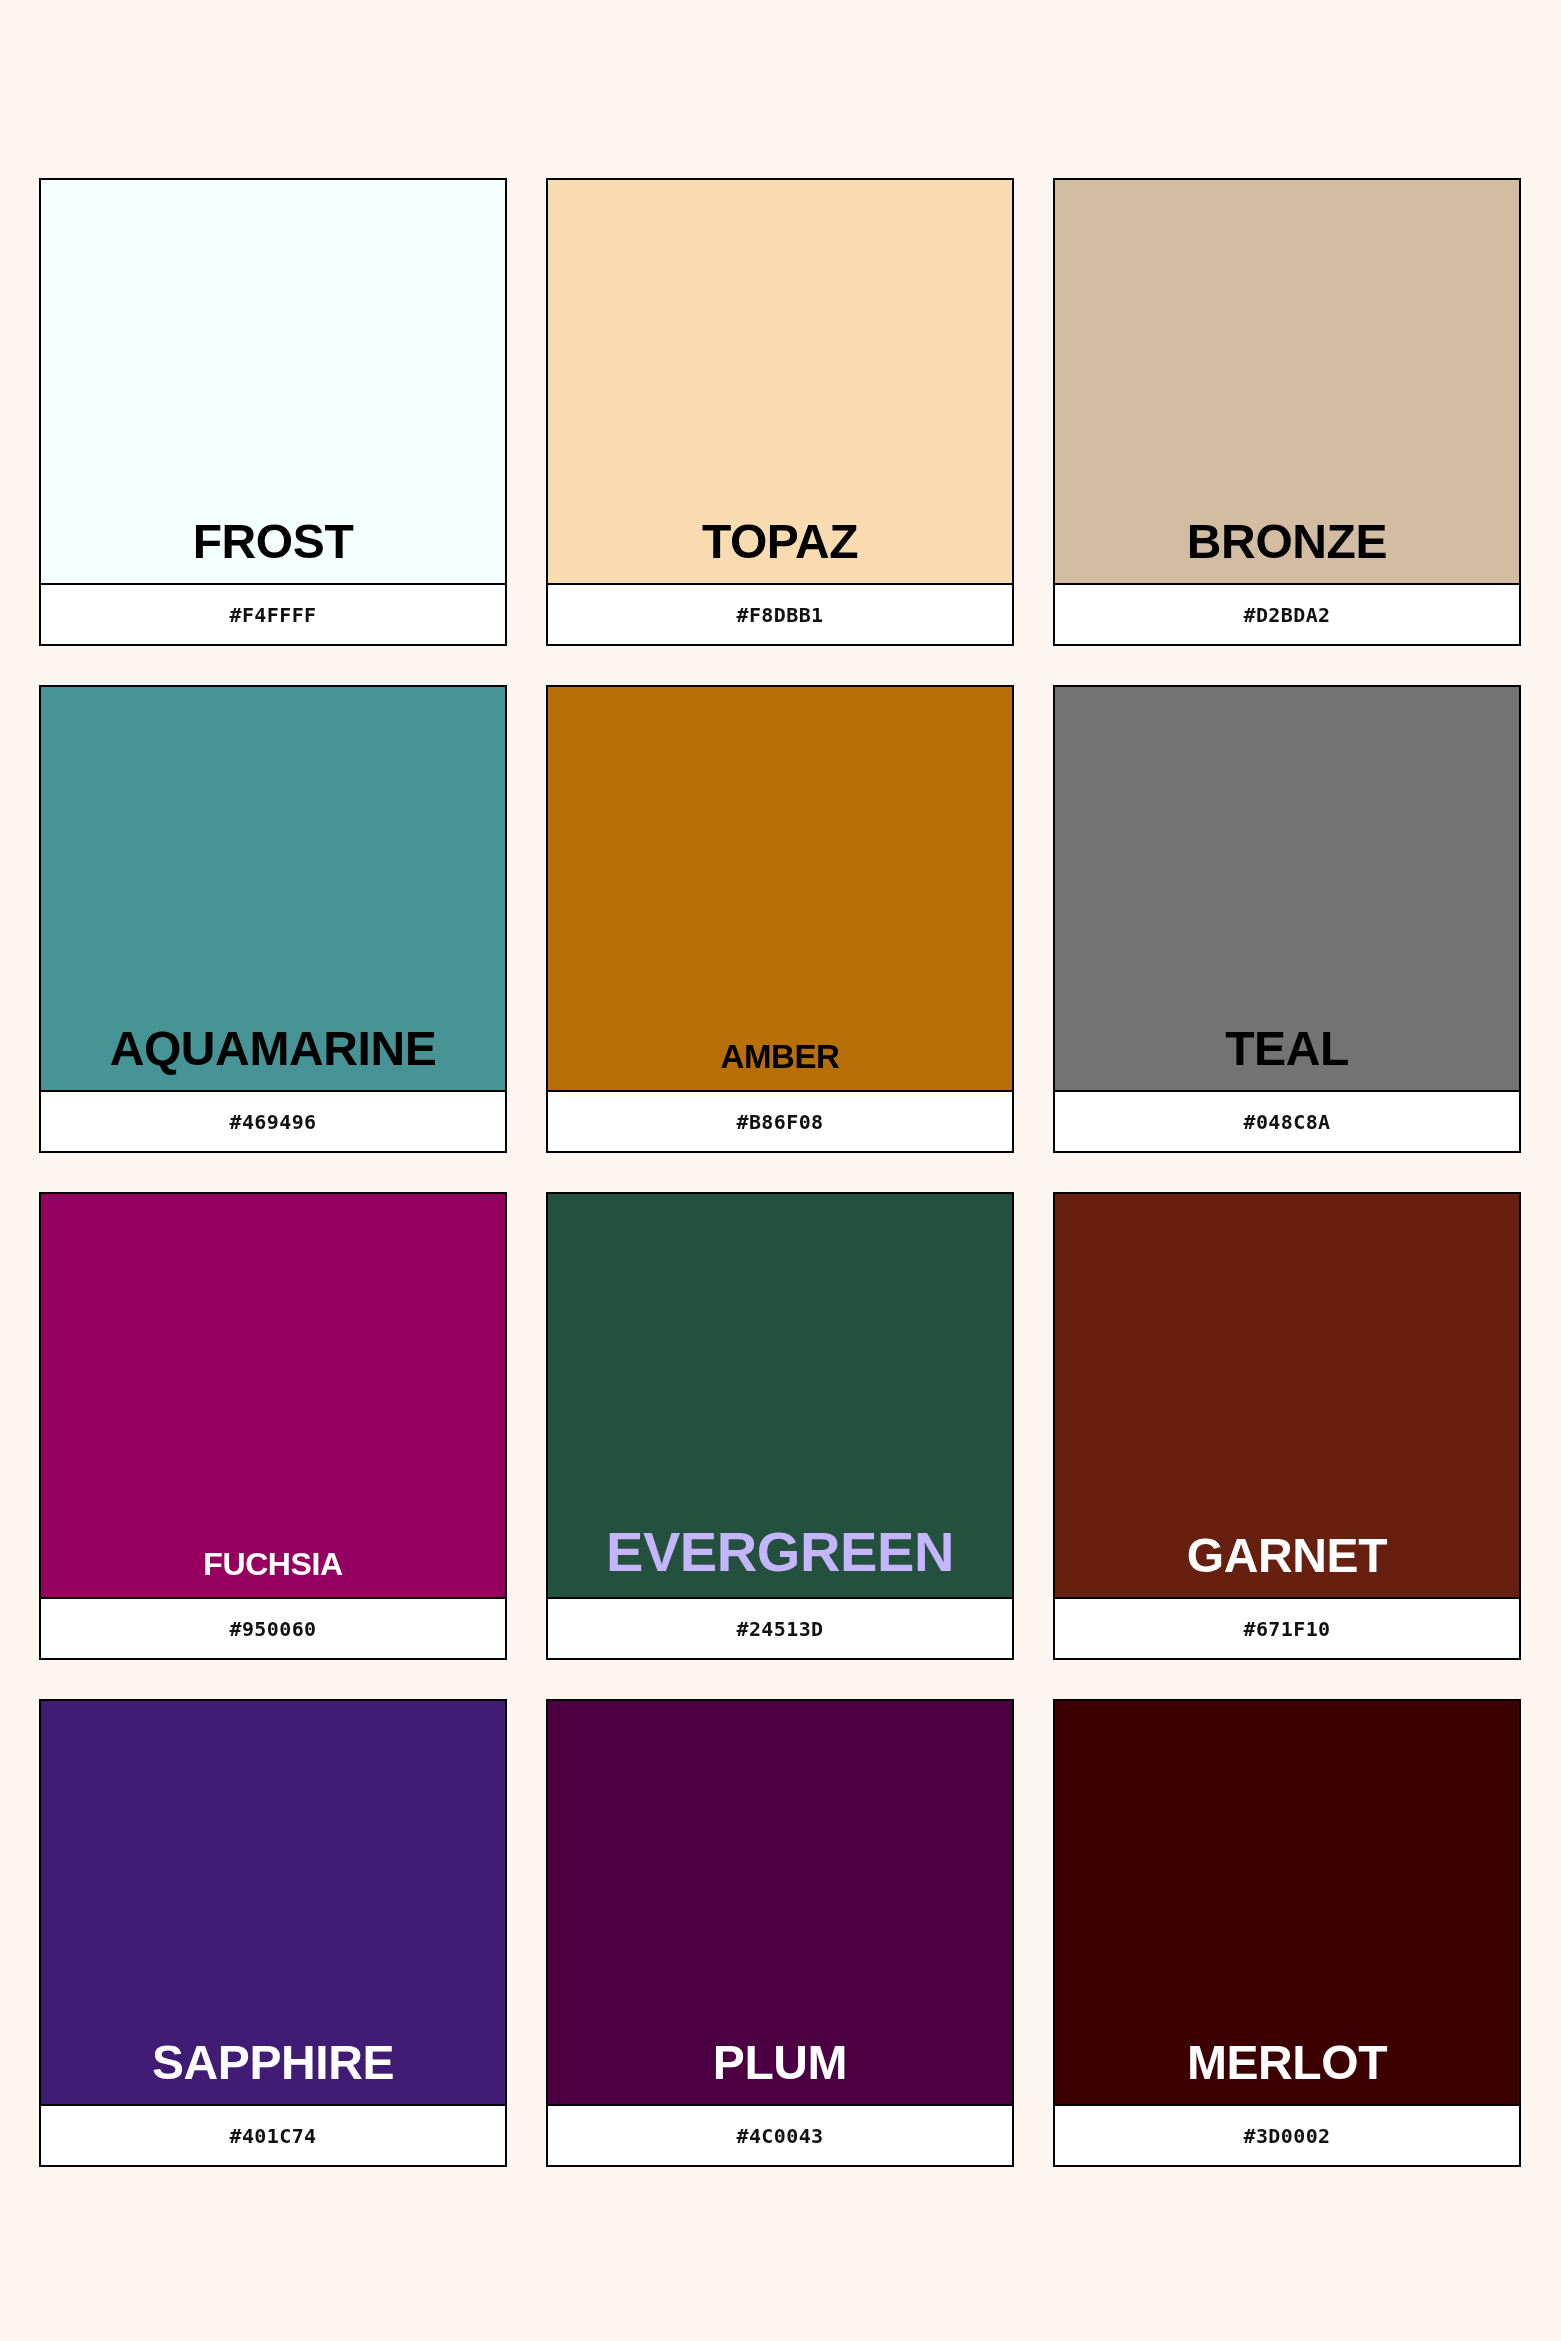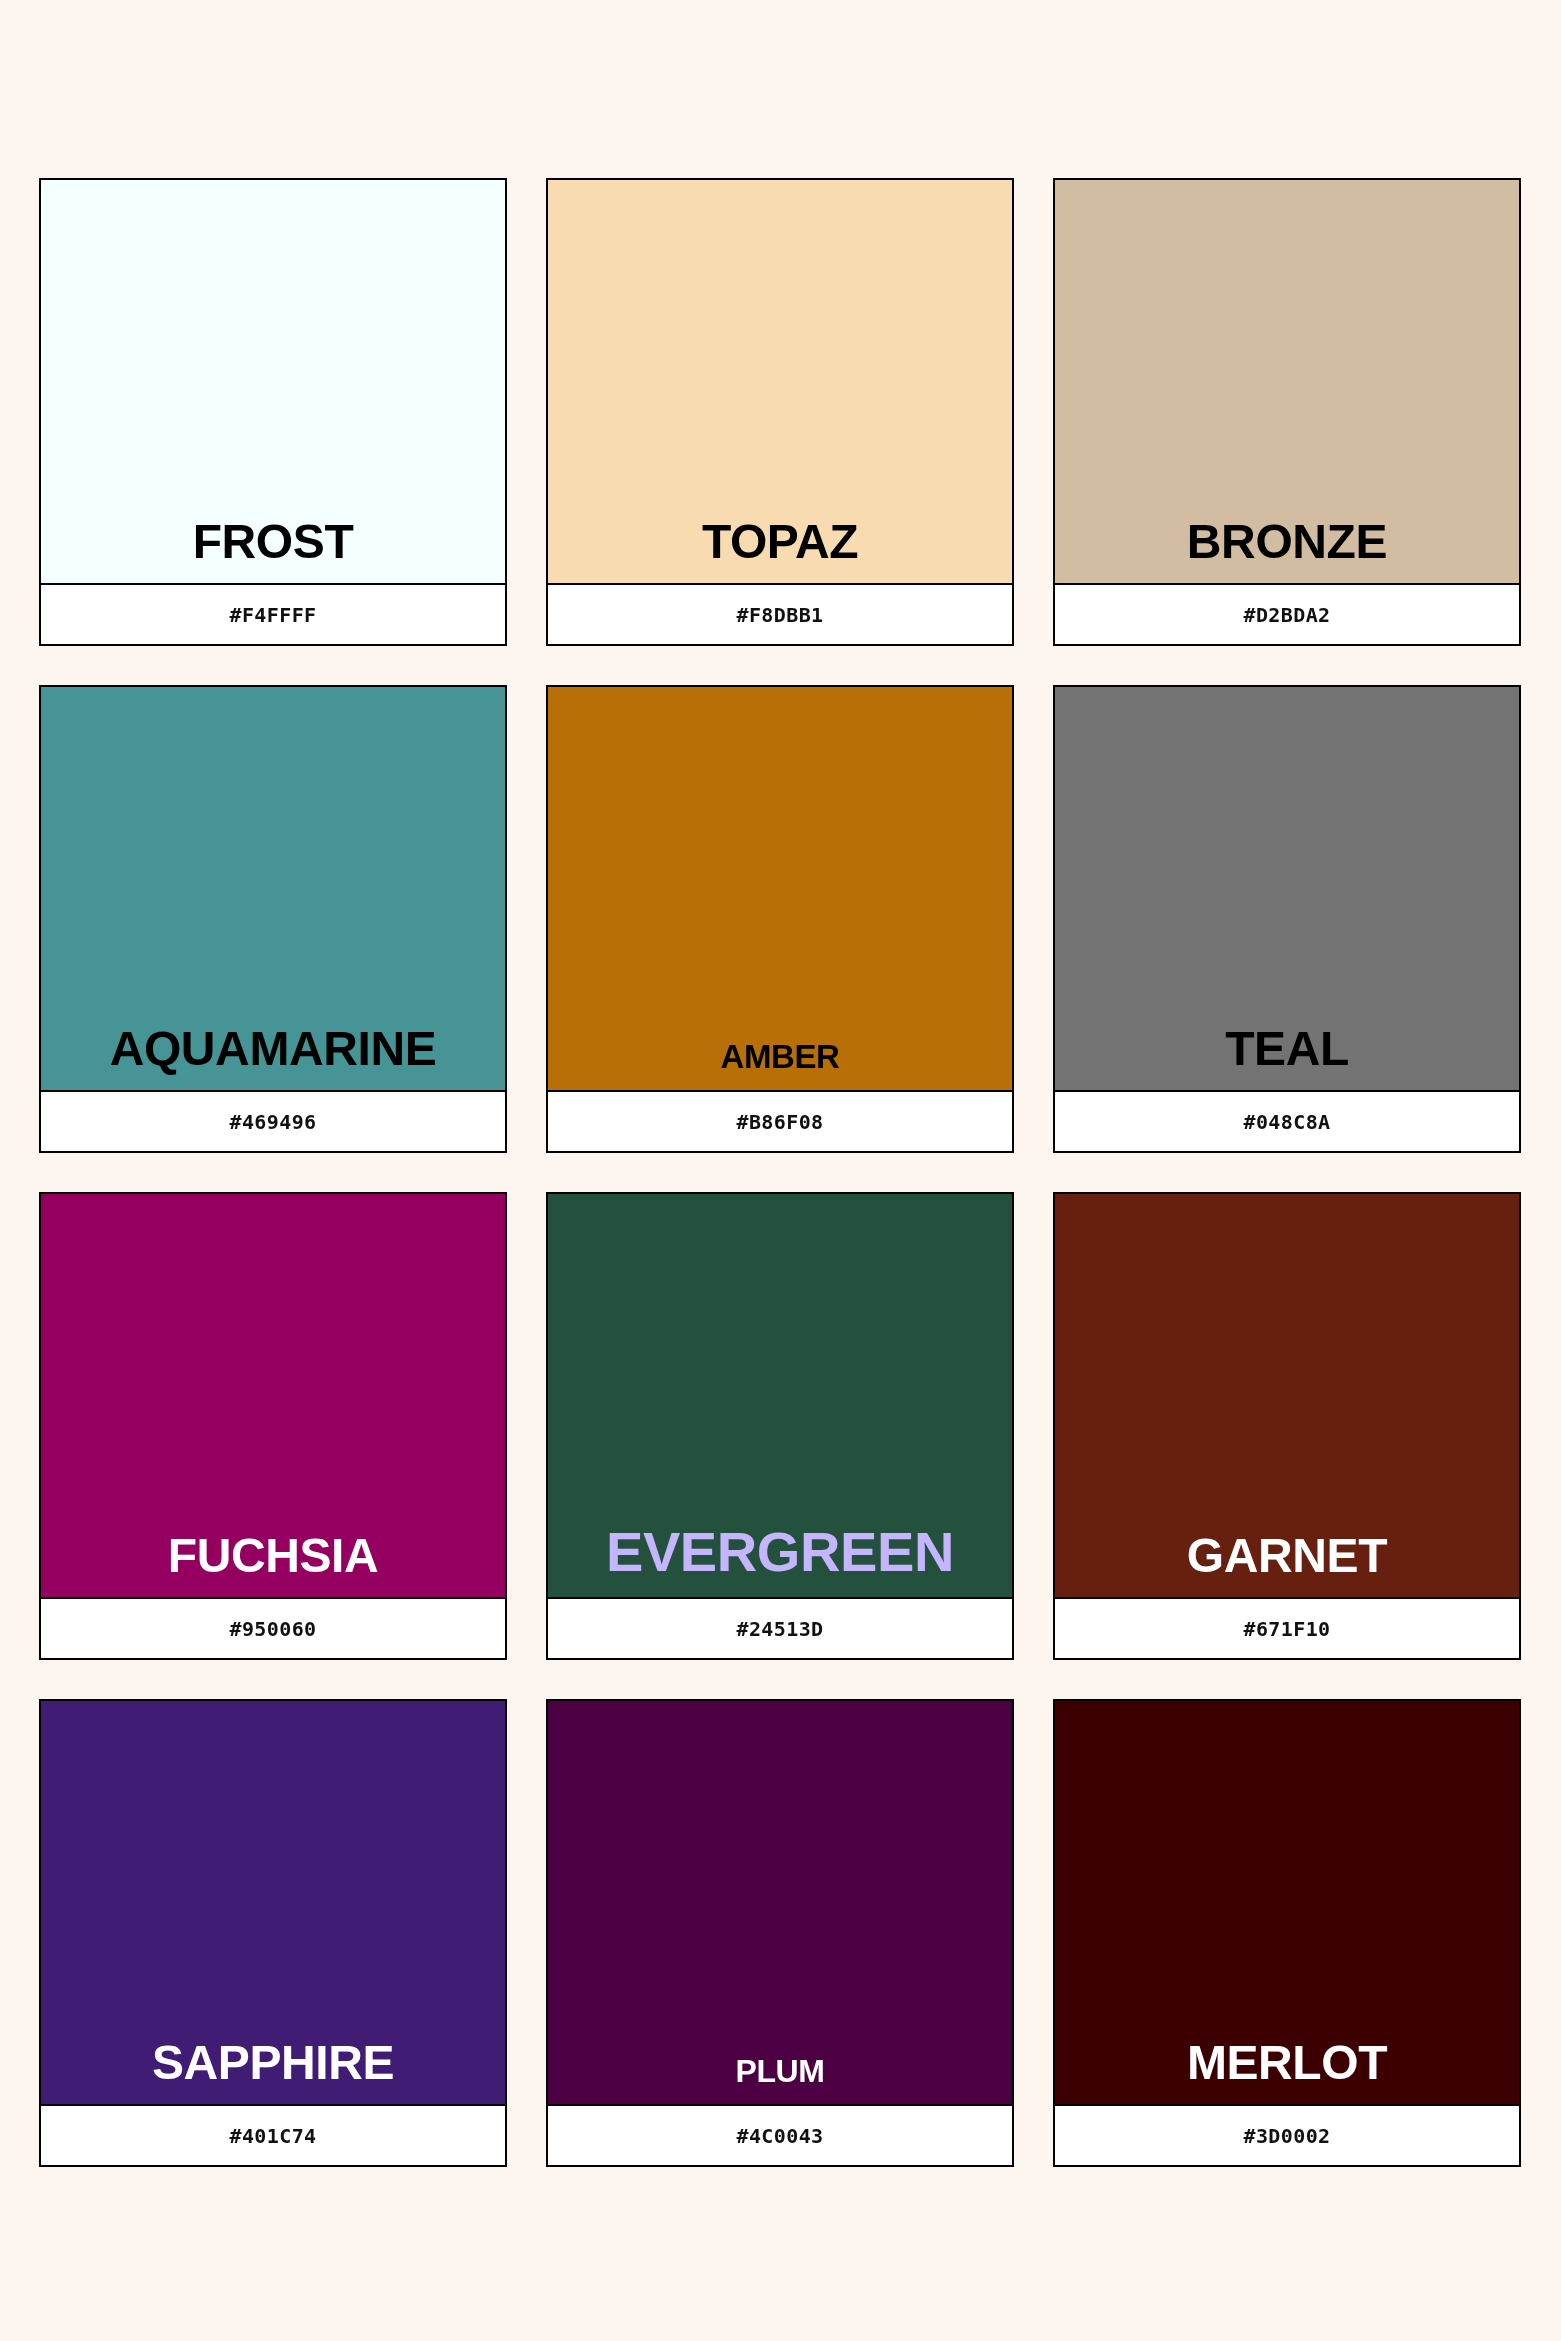--- a/index.html
+++ b/index.html
@@ -130,21 +130,21 @@
       <div class="swatch-card">
         <div class="swatch-color" style="background: #737373;">
           <div class="swatch-name" style="color: rgb(0, 0, 0); font-size: 48px;">TEAL</div>
         </div>
         <div class="swatch-hex-strip">
           <div class="swatch-hex">#048C8A</div>
         </div>
       </div>
       <div class="swatch-card">
         <div class="swatch-color" style="background: rgb(149, 0, 96);">
-          <div class="swatch-name" style="color: rgb(255, 255, 255); font-size: 48px;">FUCHSIA</div>
+          <div class="swatch-name" style="color: rgb(255, 255, 255); font-size: 32px;">FUCHSIA</div>
         </div>
         <div class="swatch-hex-strip">
           <div class="swatch-hex">#950060</div>
         </div>
       </div>
       <div class="swatch-card">
         <div class="swatch-color" style="background: rgb(36, 81, 61);">
           <div class="swatch-name" style="color: #c4b5fd; font-size: 56px;">EVERGREEN</div>
         </div>
         <div class="swatch-hex-strip">
@@ -162,21 +162,21 @@
       <div class="swatch-card">
         <div class="swatch-color" style="background: rgb(64, 28, 116);">
           <div class="swatch-name" style="color: rgb(255, 255, 255); font-size: 48px;">SAPPHIRE</div>
         </div>
         <div class="swatch-hex-strip">
           <div class="swatch-hex">#401C74</div>
         </div>
       </div>
       <div class="swatch-card">
         <div class="swatch-color" style="background: rgb(76, 0, 67);">
-          <div class="swatch-name" style="color: rgb(255, 255, 255); font-size: 32px;">PLUM</div>
+          <div class="swatch-name" style="color: rgb(255, 255, 255); font-size: 48px;">PLUM</div>
         </div>
         <div class="swatch-hex-strip">
           <div class="swatch-hex">#4C0043</div>
         </div>
       </div>
       <div class="swatch-card">
         <div class="swatch-color" style="background: rgb(61, 0, 2);">
           <div class="swatch-name" style="color: rgb(255, 255, 255); font-size: 48px;">MERLOT</div>
         </div>
         <div class="swatch-hex-strip">

